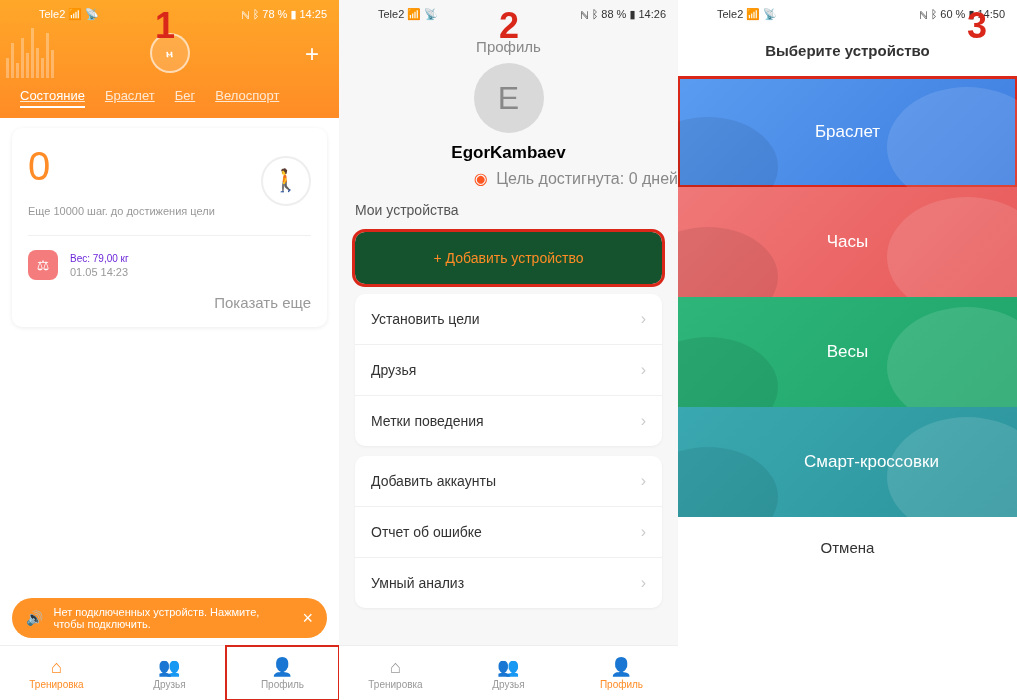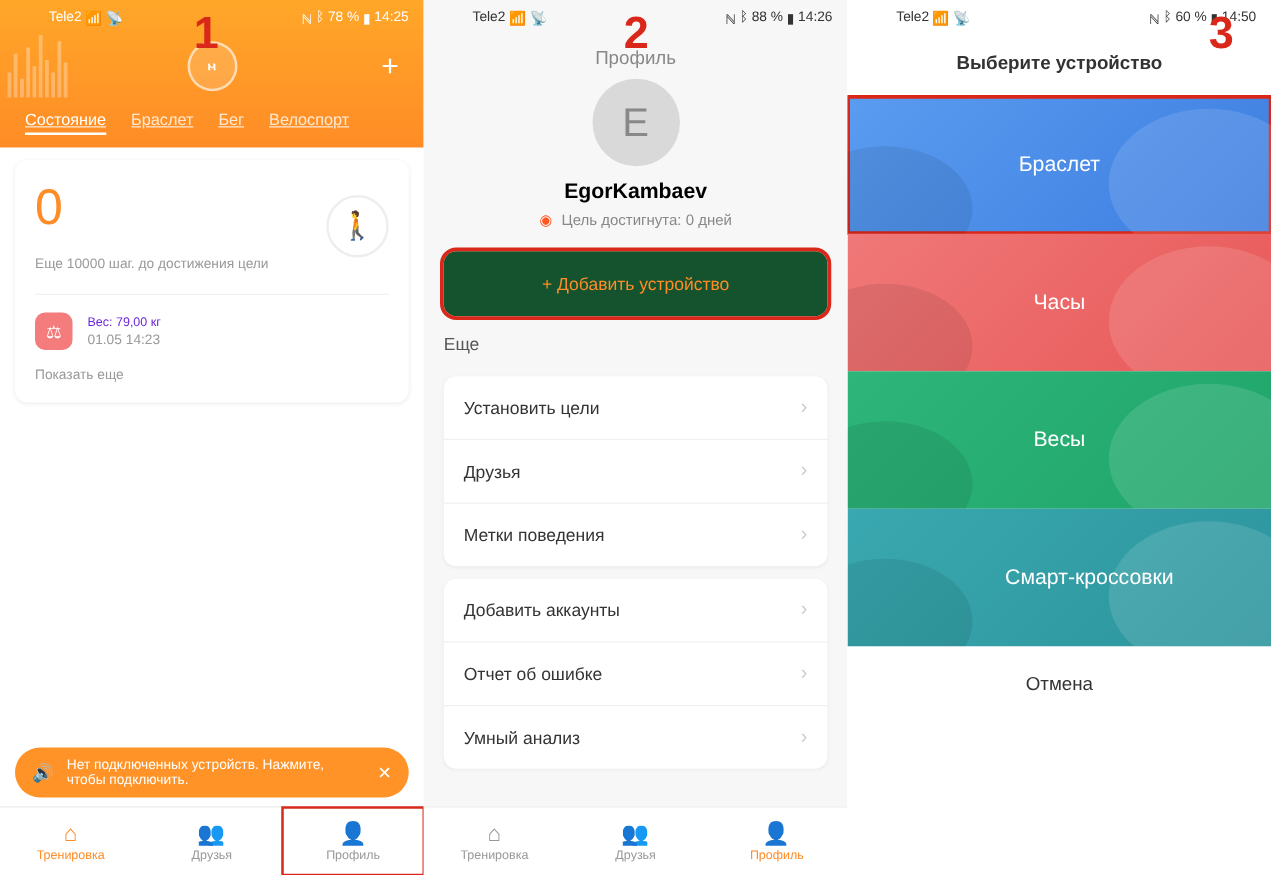--- a/index.html
+++ b/index.html
@@ -29,37 +29,37 @@
     
     .card1 { background: #fff; margin: 10px 12px; border-radius: 10px; padding: 16px; box-shadow: 0 1px 4px rgba(0,0,0,0.08); }
     .steps-row { display: flex; justify-content: space-between; align-items: center; }
     .steps-num { font-size: 40px; color: #ff8c26; font-weight: 300; }
     .steps-sub { font-size: 11px; color: #999; margin-top: 16px; }
     .walk-circle { width: 50px; height: 50px; border-radius: 50%; border: 2px solid #eee; display: flex; align-items: center; justify-content: center; font-size: 22px; color: #ff8c26; }
     .weight-row { display: flex; align-items: center; gap: 12px; margin-top: 18px; padding-top: 14px; border-top: 1px solid #f0f0f0; }
     .weight-icon { width: 30px; height: 30px; border-radius: 8px; background: #f57c7c; display: flex; align-items: center; justify-content: center; color: #fff; font-size: 14px; }
     .weight-label { font-size: 10px; color: #6d28d9; font-weight: 500; }
     .weight-date { font-size: 11px; color: #999; margin-top: 2px; }
-    .show-more { text-align: left; color: #999; font-size: 11px; margin-top: 14px; }
+    .show-more { text-align: right; color: #999; font-size: 15px; margin-top: 14px; }
     
     .snackbar { position: absolute; bottom: 62px; left: 12px; right: 12px; background: #ff9327; border-radius: 20px; padding: 8px 14px; display: flex; align-items: center; gap: 10px; color: #fff; font-size: 11px; }
     .snackbar-icon { font-size: 14px; }
     .snackbar-close { margin-left: auto; font-size: 18px; }
     
     .bottom-nav { position: absolute; bottom: 0; left: 0; right: 0; height: 55px; display: flex; background: #fff; border-top: 1px solid #eee; }
     .nav-item { flex: 1; display: flex; flex-direction: column; align-items: center; justify-content: center; gap: 1px; color: #999; font-size: 10px; }
     .nav-item.active { color: #ff8c26; }
     .nav-icon { font-size: 18px; }
     .nav-item.highlighted { outline: 2px solid #d9281a; outline-offset: -1px; }
     
     
     .p2-title { text-align: center; font-size: 15px; color: #888; margin-top: 10px; }
     .avatar { width: 70px; height: 70px; border-radius: 50%; background: #d9d9d9; margin: 8px auto 10px; display: flex; align-items: center; justify-content: center; font-size: 32px; color: #888; }
     .username { text-align: center; font-size: 17px; font-weight: 600; margin-bottom: 6px; }
-    .goal-line { text-align: center; font-size: 12px; color: #888; margin-bottom: 18px; }
+    .goal-line { text-align: right; font-size: 16px; color: #888; margin-bottom: 6px; }
     .goal-dot { color: #ff5722; margin-right: 4px; }
     .section-h { font-size: 14px; color: #555; padding: 8px 16px; }
     
     .add-device { margin: 6px 16px; padding: 18px; text-align: center; color: #ff8c26; font-size: 14px; background: #14532d; border-radius: 10px; box-shadow: 0 1px 3px rgba(0,0,0,0.05); outline: 3px solid #d9281a; }
     
     .list-card { margin: 10px 16px; background: #fff; border-radius: 10px; box-shadow: 0 1px 3px rgba(0,0,0,0.05); }
     .list-row { display: flex; justify-content: space-between; align-items: center; padding: 16px; border-bottom: 1px solid #f0f0f0; font-size: 14px; color: #333; }
     .list-row:last-child { border-bottom: none; }
     .chevron { color: #ccc; font-size: 16px; }
     .p2 { background: #f7f7f7; }
@@ -162,24 +162,24 @@
       <span>14:26</span>
     </div>
   </div>
   <div class="p2-title">Профиль</div>
   <div class="avatar">E</div>
   <div class="username">EgorKambaev</div>
   <div class="goal-line">
     <span class="goal-dot">◉</span>
     <span>Цель достигнута: 0 дней</span>
   </div>
+  <div class="section-h">Мои устройства</div>
   <div class="add-device">
     <span>+ </span><span>Добавить устройство</span>
   </div>
-  <div class="section-h">Еще</div>
   <div class="list-card">
     <div class="list-row">
         <span>Установить цели</span>
         <span class="chevron">›</span>
       </div>
     <div class="list-row">
         <span>Друзья</span>
         <span class="chevron">›</span>
       </div>
     <div class="list-row">

